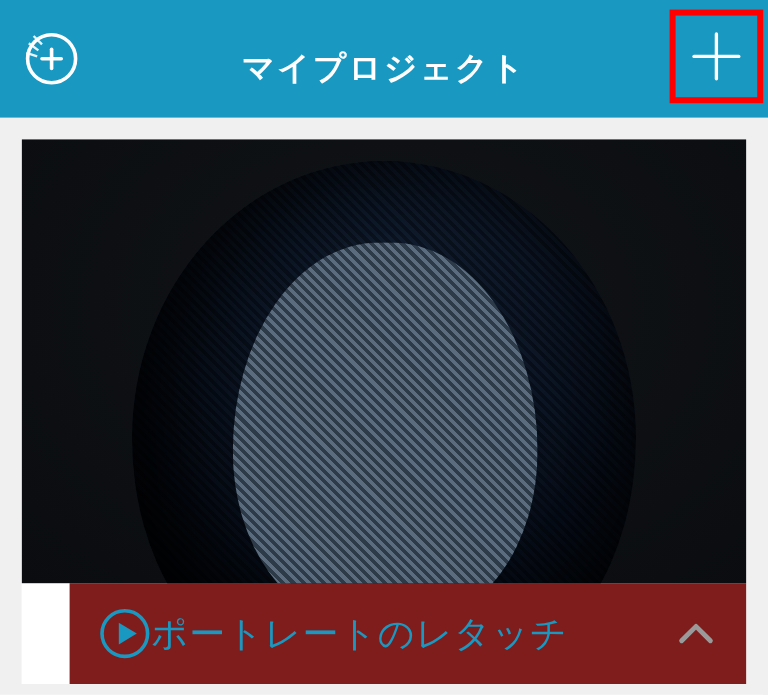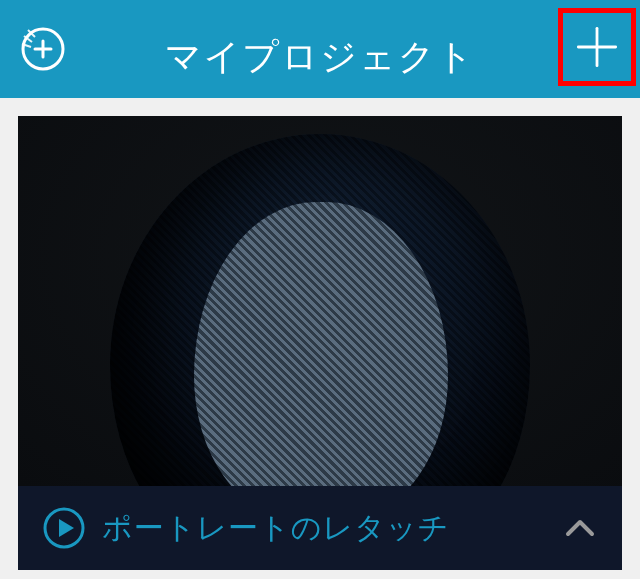--- a/index.html
+++ b/index.html
@@ -26,22 +26,22 @@
     }
     .logo-badge {
       width: 50px;
       height: 50px;
       display: flex;
       align-items: center;
       justify-content: center;
     }
     .header-title {
       color: #ffffff;
-      font-size: 36px;
-      font-weight: 400;
+      font-size: 27px;
+      font-weight: 700;
       letter-spacing: 2px;
       position: absolute;
       left: 50%;
       transform: translateX(-50%);
       margin-top: 16px;
     }
     .add-button {
       width: 78px;
       height: 78px;
       display: flex;
@@ -187,22 +187,22 @@
       border: 12px solid transparent;
       background:
         linear-gradient(#0000,#0000) padding-box,
         repeating-linear-gradient(45deg, #5a6c7e 0 3px, #2d3a47 3px 6px) border-box;
       pointer-events: none;
     }
     .project-footer {
       display: flex;
       align-items: center;
       padding: 20px 24px;
-      gap: 16px;
-      background: #0f172a;
+      background: #7f1d1d;
+      margin-left: 40px;
     }
     .play-icon {
       width: 44px;
       height: 44px;
       flex-shrink: 0;
     }
     .project-title {
       flex: 1;
       color: #1998c1;
       font-size: 30px;

